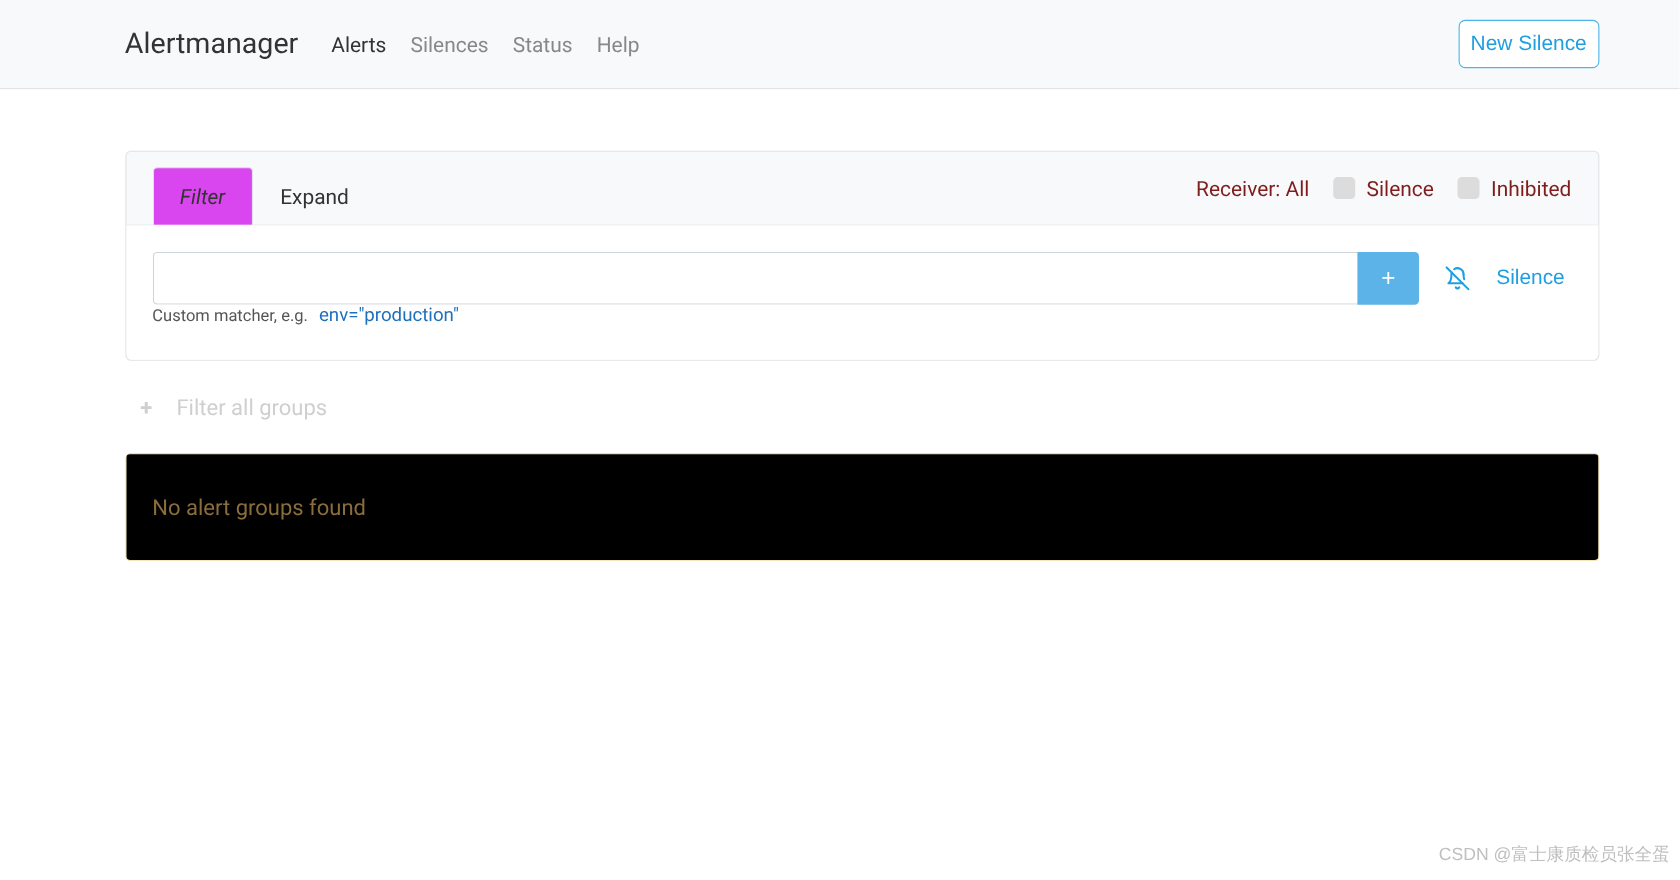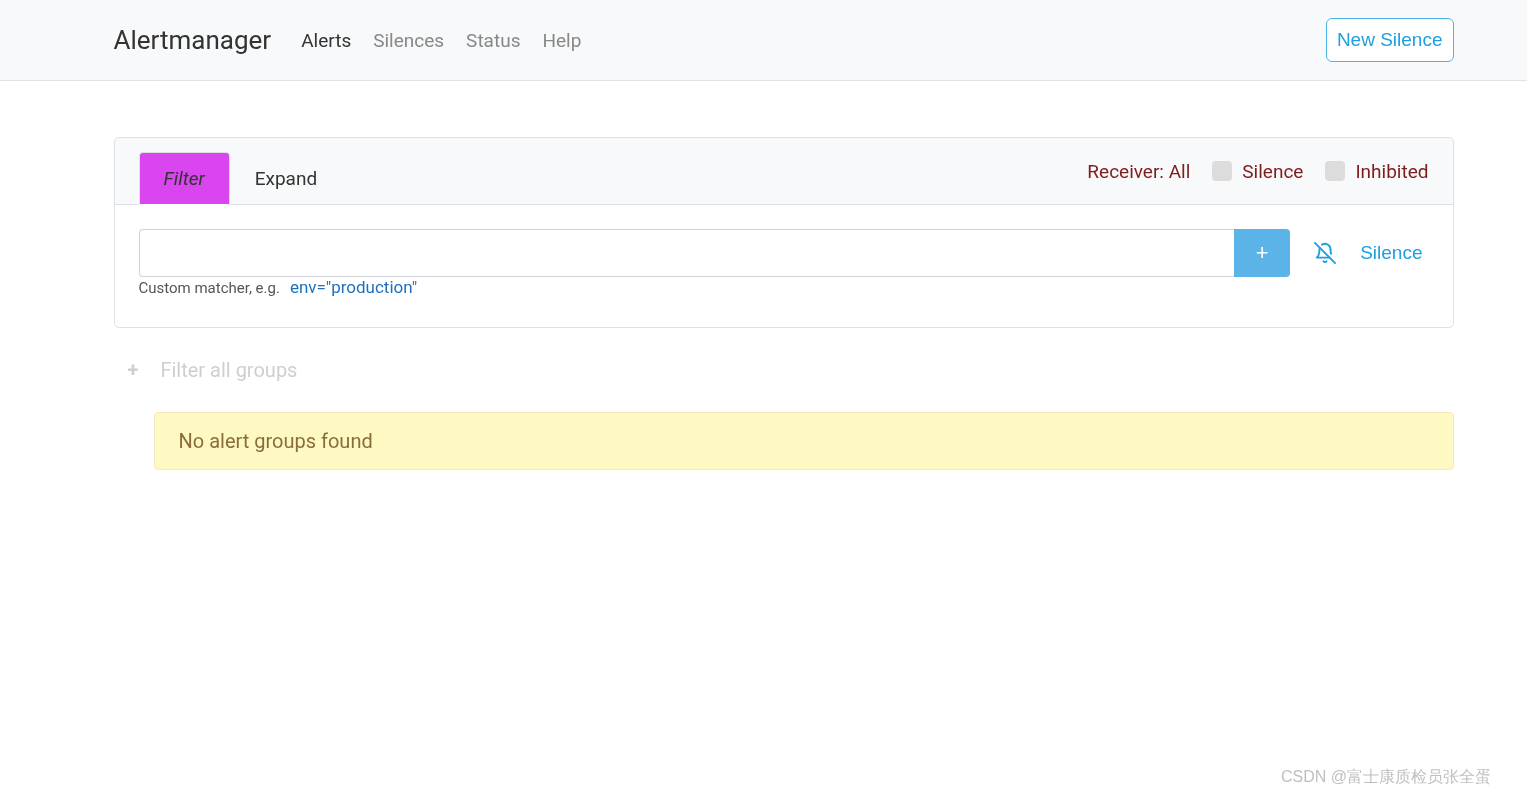--- a/index.html
+++ b/index.html
@@ -189,32 +189,31 @@
       color: #cfcfcf;
       font-size: 20px;
       cursor: pointer;
     }
     .expand-plus {
       font-size: 20px;
       font-weight: bold;
     }
     .warning-box {
       margin-top: 30px;
-      background: #fef9c3;
+      background: #000000;
       border: 1px solid #f6e7b9;
       border-radius: 4px;
-      padding: 16px 24px;
+      padding: 36px 24px;
       color: #8a6d3b;
       font-size: 20px;
-      margin-left: 40px;
     }
     .watermark {
       position: fixed;
       bottom: 12px;
-      right: 36px;
+      right: 9px;
       color: #bfbfbf;
       font-size: 16px;
       font-family: sans-serif;
     }
   </style>
 </head>
 <body>
 
 <nav class="navbar">
   <div class="nav-container">

